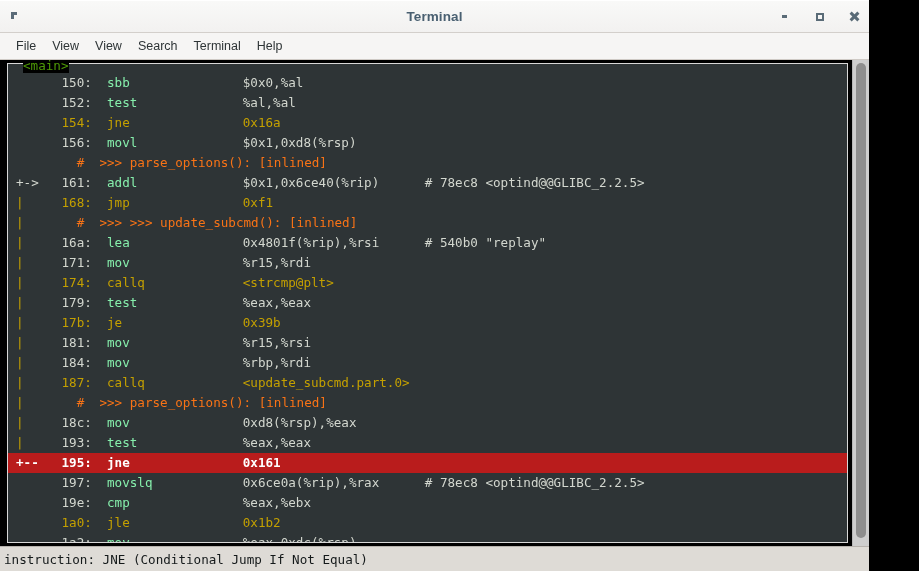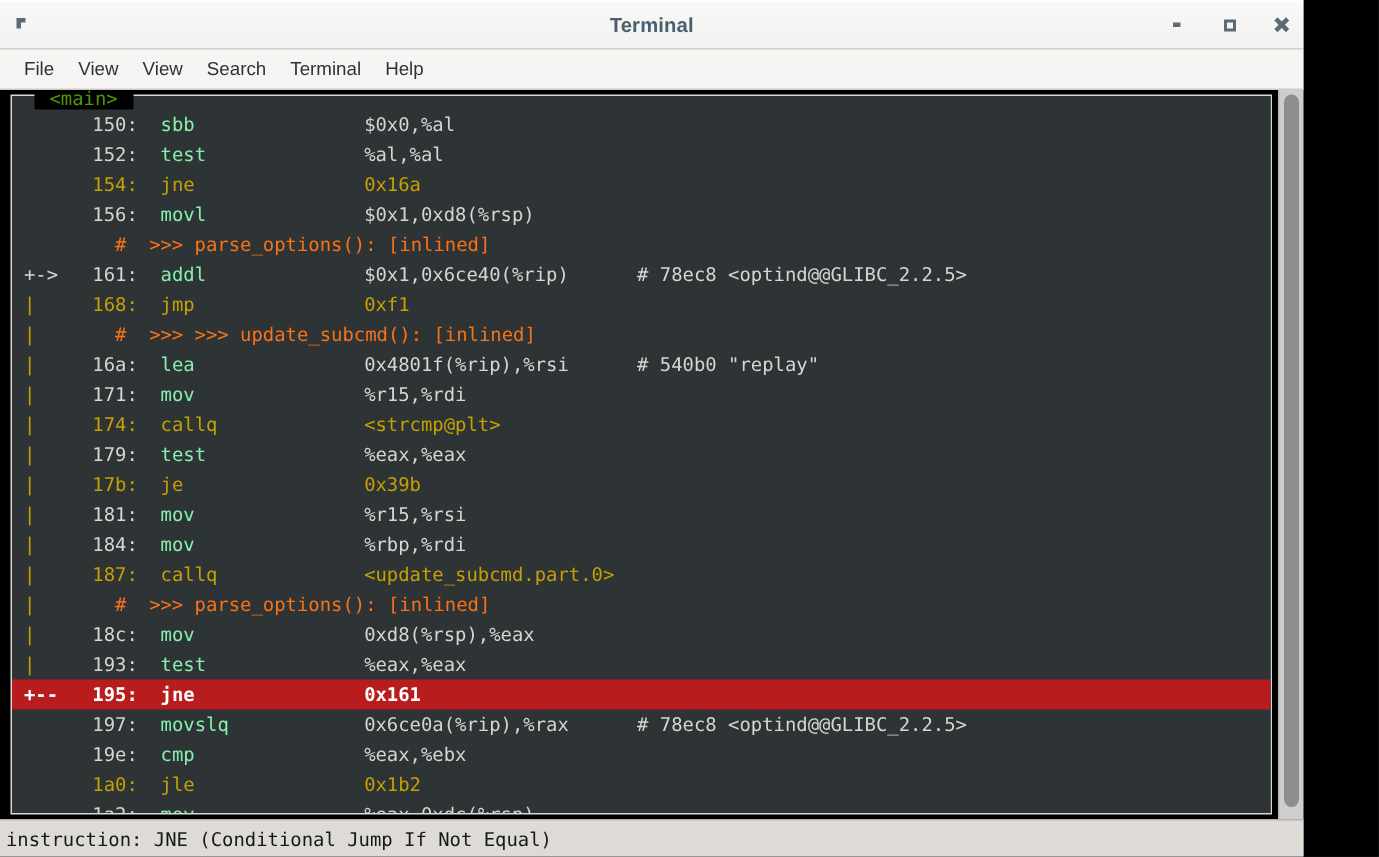--- a/index.html
+++ b/index.html
@@ -177,21 +177,21 @@
     overflow: hidden;
   }
   #tui-label {
     position: absolute;
     left: 23px;
     top: -1px;
     font-size: 12.6px;
     line-height: 14px;
     color: #4e9a06;
     background: #000000;
-    padding: 0 10px;
+    padding: 0 0;
     z-index: 4;
     font-family: "DejaVu Sans Mono", "Liberation Mono", monospace;
     white-space: pre;
   }
 
   
   #code {
     position: absolute;
     left: 0;
     top: 9px;

